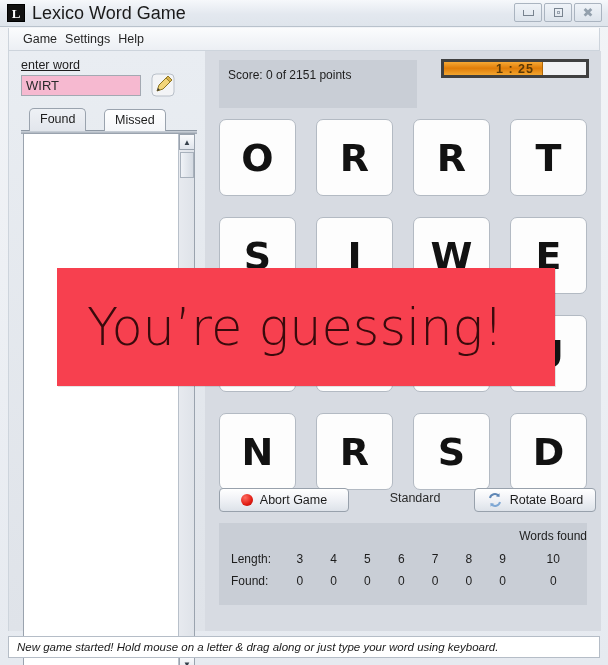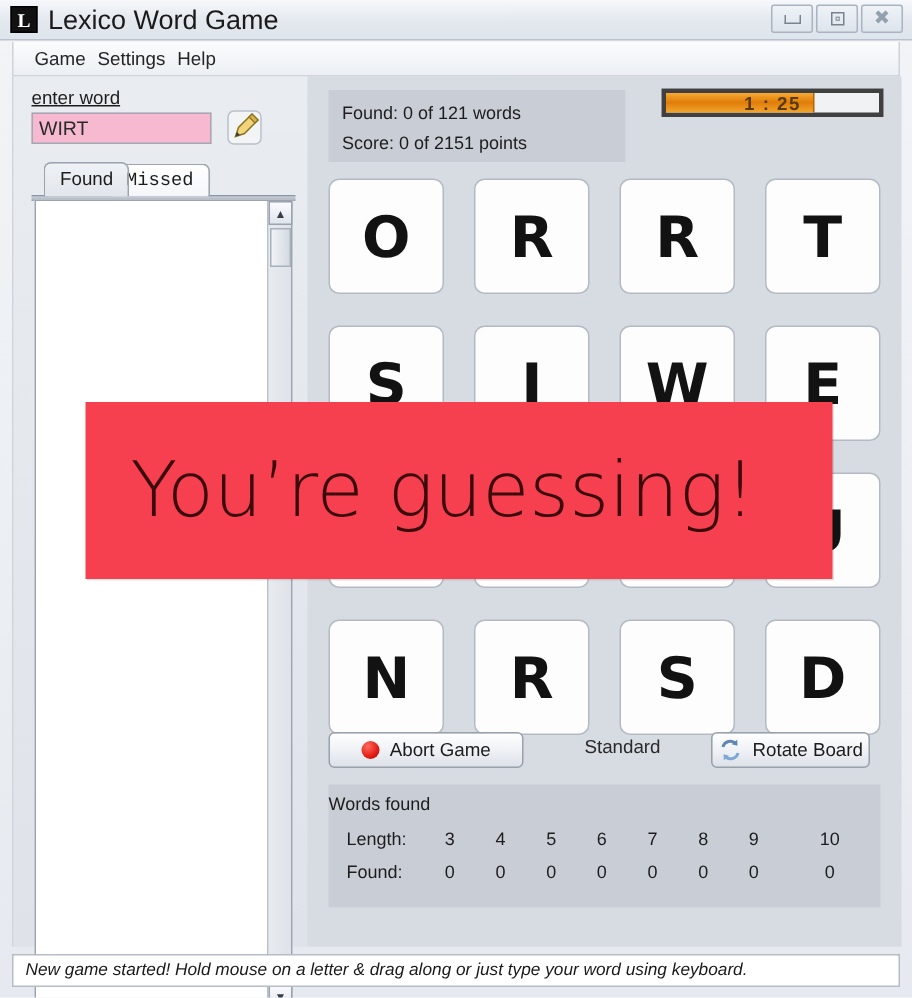--- a/index.html
+++ b/index.html
@@ -75,21 +75,21 @@
   }
 
   .tabstrip { position: absolute; left: 12px; top: 56px; width: 176px; height: 24px; }
   .tab {
     position: absolute; top: 2px; height: 22px; padding: 0 10px;
     font-size: 12.5px; line-height: 21px; color: #1c1c1c;
     border: 1px solid #9aa3ae; border-bottom: none;
     border-radius: 5px 5px 0 0;
   }
   .tab.sel { left: 8px; background: linear-gradient(180deg,#eef1f5 0%, #e2e6ec 100%); z-index:3; top:1px; height:23px;}
-  .tab.unsel { left: 52px; background: linear-gradient(180deg,#ffffff 0%, #f4f6f9 100%); z-index:2;font-family:Liberation Mono, monospace; }
+  .tab.unsel { left: 83px; background: linear-gradient(180deg,#ffffff 0%, #f4f6f9 100%); z-index:2; }
   .tab-underline {
     position: absolute; left: 0; top: 23px; width: 176px; height: 4px;
     background: linear-gradient(180deg,#cfd5dd 0%, #9aa3ae 100%);
     border-top: 1px solid #8e98a4;
   }
 
   .listbox {
     position: absolute; left: 14px; top: 82px; width: 172px; height: 540px;
     background: #ffffff; border: 1px solid #9aa3ae;
   }
@@ -157,37 +157,37 @@
   
   .ctrlrow { position: absolute; left: 14px; top: 437px; width: 368px; height: 26px; }
   .btn {
     position: absolute; top: 0; height: 24px;
     background: linear-gradient(180deg,#ffffff 0%, #f0f2f6 48%, #dde2e9 100%);
     border: 1px solid #98a1ac; border-radius: 4px;
     display: flex; align-items: center; justify-content: center; gap: 7px;
     font-size: 12.5px; color: #1c1c1c;
   }
   .btn-abort { left: 0; width: 130px; }
-  .btn-rotate { left: 255px; width: 106px; }
+  .btn-rotate { left: 255px; width: 122px; }
   .dot-red {
     width: 12px; height: 12px; border-radius: 50%;
     background: radial-gradient(circle at 35% 30%, #ff6b60 0%, #e11c13 60%, #a30d08 100%);
   }
   .mode-label {
     position: absolute; left: 146px; top: 3px; width: 100px;
     text-align: center; font-size: 12.5px; color: #2a2a2a;
   }
   .rotate-ico { width: 16px; height: 16px; }
 
   
   .stats {
     position: absolute; left: 14px; top: 472px; width: 368px; height: 82px;
     background: #c9ced6;
   }
-  .stats-title { text-align: left; font-size: 12px; color: #1d1d1d; padding-top: 6px; }
+  .stats-title { text-align: right; font-size: 12px; color: #1d1d1d; padding-top: 6px; }
   .stats-table { width: 100%; border-collapse: collapse; margin-top: 5px; }
   .stats-table td { font-size: 12px; color: #1d1d1d; text-align: center; padding: 4px 0; }
   .stats-table td.rowhdr { text-align: left; padding-left: 12px; width: 64px; }
 
   
   .banner {
     position: absolute; left: 57px; top: 268px; width: 498px; height: 118px;
     background: #f7404f;
     display: flex; align-items: center;
     z-index: 50;
@@ -259,21 +259,20 @@
           <div class="scroll-arrow up">▲</div>
           <div class="scroll-thumb"></div>
           <div class="scroll-arrow down">▼</div>
         </div>
       </div>
     </div>
 
     <div class="rightpanel">
 
       <div class="infobox">
-        <div class="infoline">Found: 0 of 121 words</div>
         <div class="infoline">Score: 0 of 2151 points</div>
       </div>
 
       <div class="timerwrap">
         <div class="timer-bar">
           <div class="timer-fill" id="timerFill" style="width: 70%;"></div>
           <div class="timer-text">1 : 25</div>
         </div>
       </div>
 

